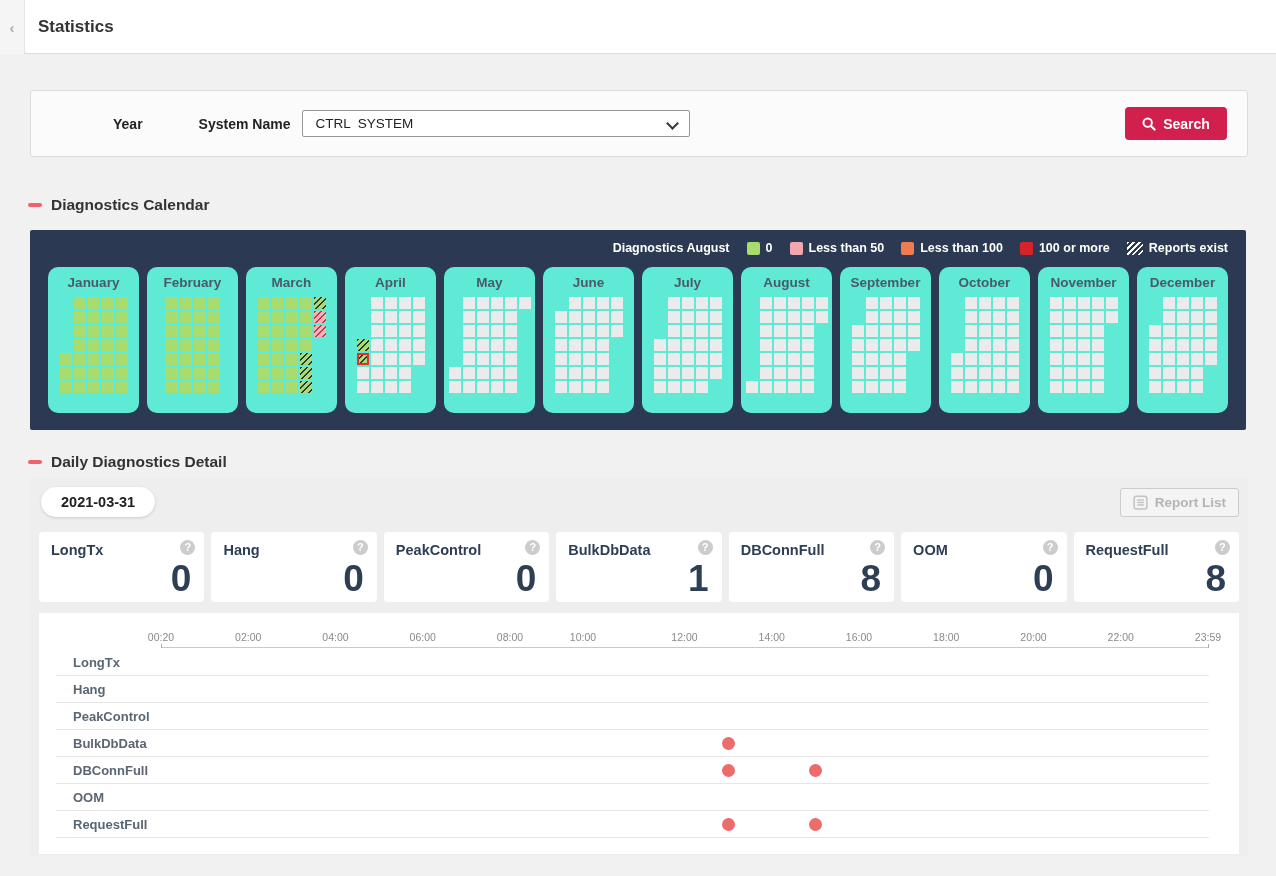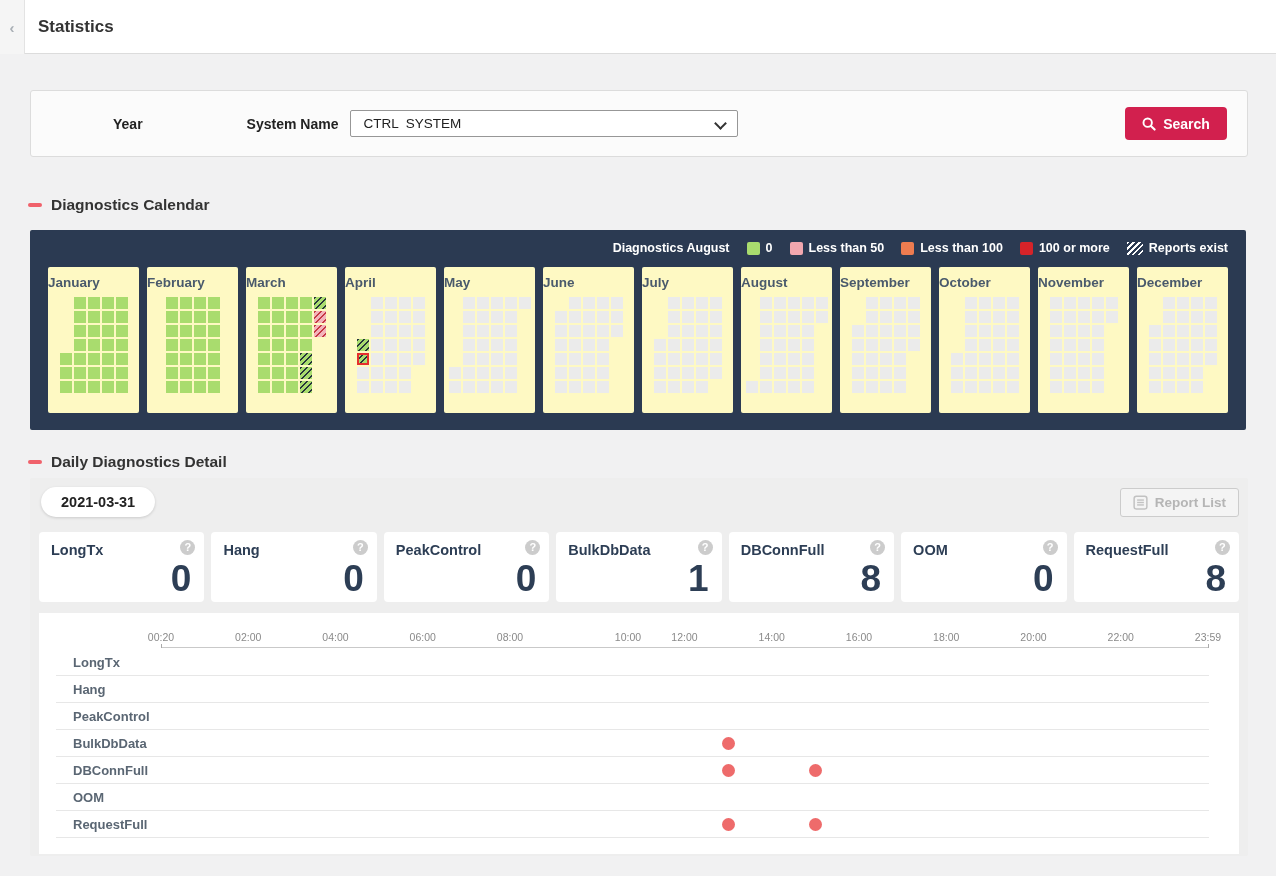--- a/index.html
+++ b/index.html
@@ -9,21 +9,21 @@
   
   .app-header { position:absolute; left:0; top:0; width:1276px; height:54px; background:#fff; border-bottom:1px solid #dcdcdc; }
   .back-strip { position:absolute; left:0; top:0; width:25px; height:54px; background:#f5f5f5; border-right:1px solid #e3e3e3; display:flex; align-items:center; justify-content:center; cursor:pointer; }
   .back-strip span { color:#aab0b6; font-size:15px; font-weight:bold; }
   .page-title { position:absolute; left:38px; top:0; line-height:53px; font-size:17px; font-weight:bold; color:#333; }
 
   
   .filter-panel { position:absolute; left:30px; top:90px; width:1218px; height:67px; background:#fbfbfb; border:1px solid #dcdcdc; border-radius:3px; display:flex; align-items:center; }
   .flabel { font-size:14px; font-weight:bold; color:#222; }
   .lbl-year { margin-left:82px; }
-  .lbl-system { margin-left:104px; }
+  .lbl-system { margin-left:56px; }
   .select { position:relative; height:27px; background:#fff; border:1px solid #979797; border-radius:2px; display:flex; align-items:center; padding:0 28px 0 12px; font-size:13.5px; color:#222; cursor:pointer; white-space:pre; }
   .select::after { content:""; position:absolute; right:12px; top:8px; width:7px; height:7px; border-right:2px solid #333; border-bottom:2px solid #333; transform:rotate(45deg); }
   .year-select { width:190px; margin-left:12px; }
   .system-select { width:388px; margin-left:12px; }
   .search-btn { margin-left:auto; margin-right:20px; width:102px; height:33px; background:#d2204e; border:none; border-radius:4px; color:#fff; font-weight:bold; font-size:14px; font-family:inherit; display:flex; align-items:center; justify-content:center; gap:7px; cursor:pointer; }
 
   
   .section-title { position:absolute; left:28px; display:flex; align-items:center; gap:9px; }
   .section-dash { width:14px; height:4px; border-radius:2px; background:#f0616b; }
   .section-text { font-size:15.5px; font-weight:bold; color:#333; }
@@ -31,21 +31,21 @@
   .st-detail { top:453px; }
 
   
   .calendar-panel { position:absolute; left:30px; top:230px; width:1216px; height:200px; background:#2b3a52; border-radius:2px; }
   .legend-row { position:absolute; top:11px; right:18px; display:flex; align-items:center; gap:17px; }
   .legend-title { color:#fff; font-size:12.5px; font-weight:bold; }
   .legend-item { display:flex; align-items:center; gap:6px; color:#fff; font-size:12.5px; font-weight:bold; }
   .swatch { width:13px; height:13px; border-radius:2px; }
   .swatch.hatch { width:16px; background:repeating-linear-gradient(135deg,#fff 0 1.5px, transparent 1.5px 4.2px); border-radius:0; }
   .months-row { position:absolute; left:18px; right:18px; top:37px; bottom:17px; display:flex; gap:8px; }
-  .month { flex:1; background:#fef9c3; border-radius:2px; padding-top:8px; }
+  .month { flex:1; background:#5eead4; border-radius:10px; padding-top:8px; text-align:center; }
   .month-name { font-size:13.5px; font-weight:bold; color:#4a5a6c; margin-bottom:7px; }
   .month-grid { display:grid; justify-content:center; gap:2px; grid-template-rows:repeat(7,12px); grid-auto-columns:12px; }
   .day { width:12px; height:12px; background:#ebebeb; cursor:pointer; }
   .day.green { background:#a9dc6e; }
   .day.green-hatch { background:repeating-linear-gradient(135deg, rgba(24,34,54,.9) 0 1.5px, transparent 1.5px 4.5px), #a9dc6e; }
   .day.pink-hatch { background:repeating-linear-gradient(135deg, rgba(190,35,45,.85) 0 1.5px, transparent 1.5px 4.5px), #f3b4bb; }
   .day.sel { outline:2px solid #e62e2e; outline-offset:-2px; }
 
   
   .detail-panel { position:absolute; left:30px; top:478px; width:1218px; height:378px; background:#eee; border-radius:2px; padding:9px; }
@@ -646,21 +646,21 @@
           <span class="dot" style="background: rgb(238, 107, 107); left: 666.019px;"></span>
           <span class="dot" style="background: rgb(238, 107, 107); left: 753.33px;"></span>
         </div>
       </div>
   <span class="tick-label" style="left: 122px;">00:20</span>
       <span class="axis-tick" style="left: 122px;"></span>
       <span class="tick-label" style="left: 209.25px;">02:00</span>
       <span class="tick-label" style="left: 296.5px;">04:00</span>
       <span class="tick-label" style="left: 383.75px;">06:00</span>
       <span class="tick-label" style="left: 471px;">08:00</span>
-      <span class="tick-label" style="left: 589px;">10:00</span>
+      <span class="tick-label" style="left: 544px;">10:00</span>
       <span class="tick-label" style="left: 645.5px;">12:00</span>
       <span class="tick-label" style="left: 732.75px;">14:00</span>
       <span class="tick-label" style="left: 820px;">16:00</span>
       <span class="tick-label" style="left: 907.25px;">18:00</span>
       <span class="tick-label" style="left: 994.5px;">20:00</span>
       <span class="tick-label" style="left: 1081.75px;">22:00</span>
       <span class="tick-label" style="left: 1169px;">23:59</span>
       <span class="axis-tick" style="left: 1169px;"></span>
     </div>
 </div>

